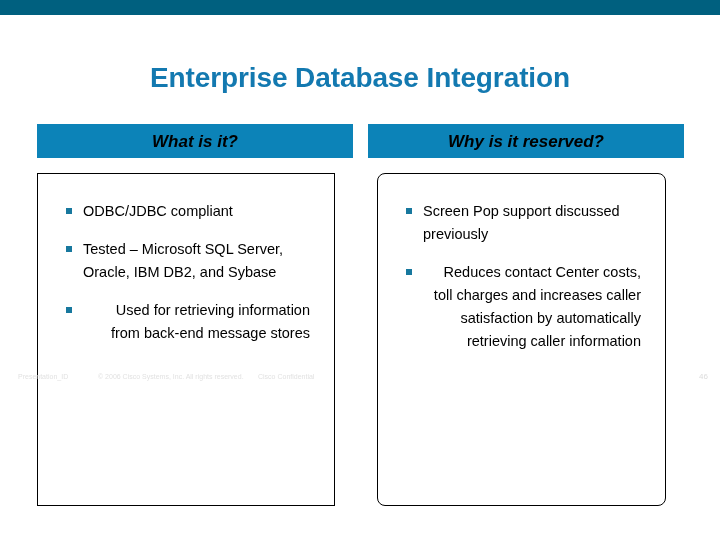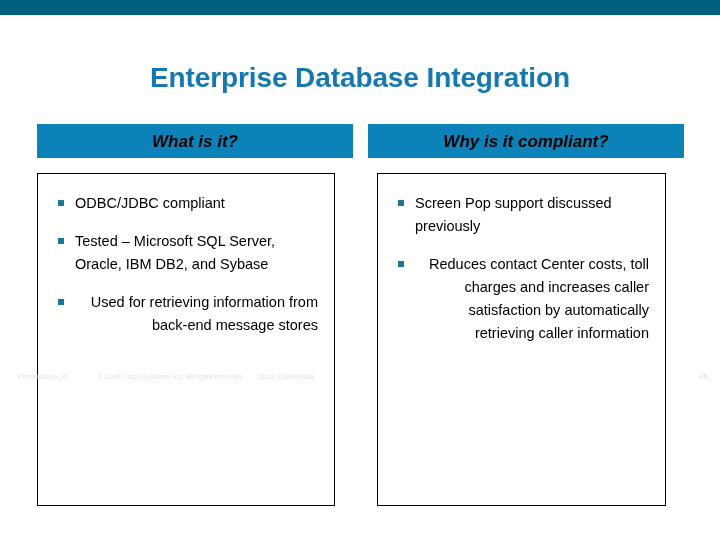--- a/index.html
+++ b/index.html
@@ -72,25 +72,25 @@
     position: absolute;
     top: 49px;
     border: 1px solid #000000;
     background: #ffffff;
     box-sizing: border-box;
     height: 333px;
     padding: 10px 8px 8px 8px;
     overflow: hidden;
   }
   .col-left  .col-body { left: 0px;  width: 298px; }
-  .col-right .col-body { left: 9px;  width: 289px; }
+  .col-right .col-body { left: 9px;  width: 289px; border-radius: 8px; }
 
   ul.bullets {
     list-style: none;
-    margin: 8px;
+    margin: 16px;
     padding: 0;
   }
   ul.bullets li {
     position: relative;
     padding-left: 21px;
     margin: 0 0 15px 0;
     font-size: 14.5px;
     line-height: 1.58;
     color: #000000;
   }
@@ -166,21 +166,21 @@
         </li>
         <li>
           <span class="bullet-sq"></span>
           <span>Used for retrieving information from back-end message stores</span>
         </li>
       </ul>
     </div>
   </div>
 
   <div class="col col-right">
-    <div class="col-header">Why is it compliant?</div>
+    <div class="col-header">Why is it reserved?</div>
     <div class="col-body">
       <ul class="bullets">
         <li>
           <span class="bullet-sq"></span>
           <span>Screen Pop support discussed previously</span>
         </li>
         <li>
           <span class="bullet-sq"></span>
         </li>
         <li>

